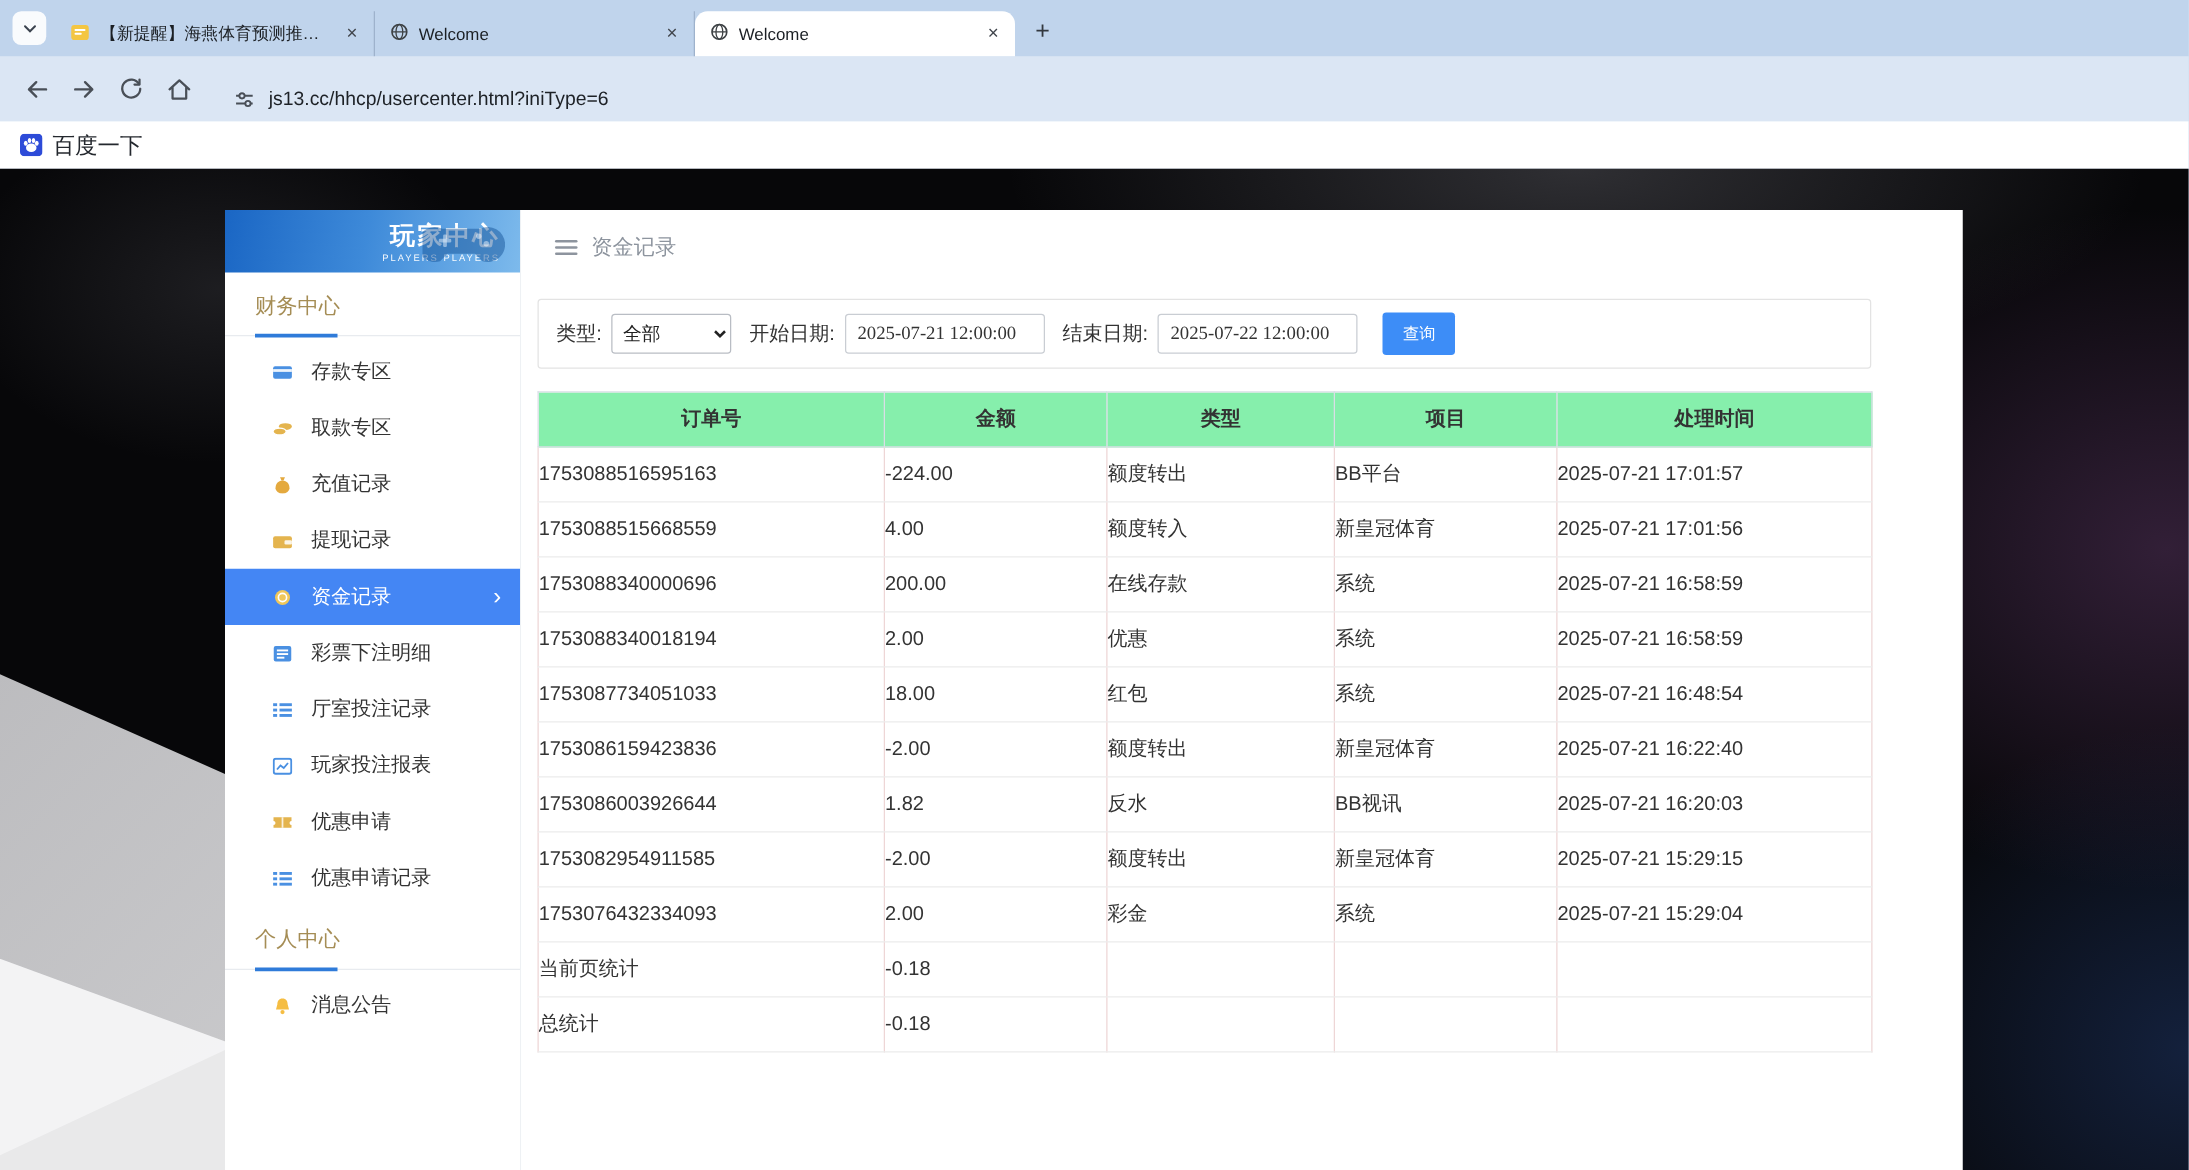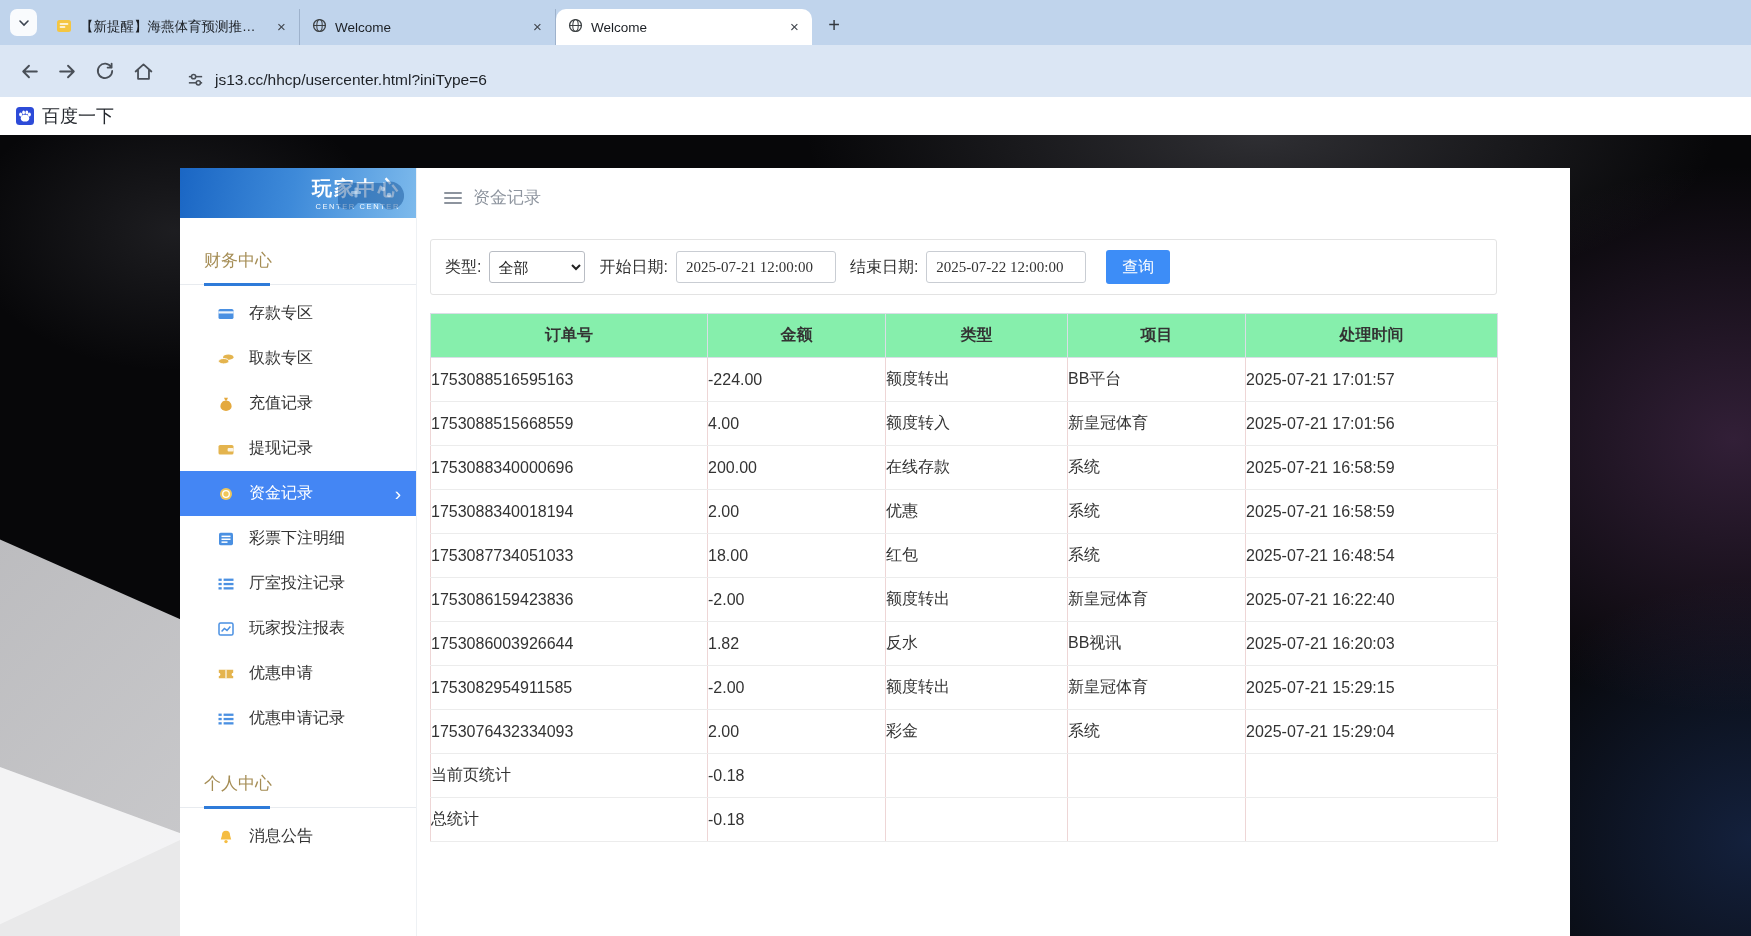--- a/index.html
+++ b/index.html
@@ -38,40 +38,40 @@
   .bg-tri2 { position:absolute; left:0; bottom:0; width:460px; height:260px; background:#f5f5f7; clip-path:polygon(0 35%, 100% 100%, 0 100%); opacity:.95; }
 
   .app-container { position:absolute; left:180px; top:33px; width:1390px; height:790px; display:flex; background:#fff; }
 
   
   .sidebar { width:237px; flex:none; background:#fff; border-right:1px solid #eef1f4; }
   .sb-header { height:50px; background:linear-gradient(100deg,#1a66c4 0%,#3e8ad9 48%,#7dbaec 100%); position:relative; color:#fff; padding:7px 16px 0 20px; overflow:hidden;text-align:right; }
   .sb-title { font-size:20px; font-weight:bold; letter-spacing:2px; }
   .sb-sub { font-size:7.5px; letter-spacing:1.6px; opacity:.95; }
   .sb-gamepad { position:absolute; right:12px; top:7px; opacity:.85; }
-  .section-head { position:relative; padding:31px 0 12px 24px; color:#a58d55; font-size:17px; border-bottom:1px solid #e8ebef; }
+  .section-head { position:relative; padding:15px 0 12px 24px; color:#a58d55; font-size:17px; border-bottom:1px solid #e8ebef; }
   .blue-bar { position:absolute; left:24px; bottom:-2px; width:66px; height:3px; background:#2f7bd9; }
   .menu-group { padding-top:6px; }
   .menu-item { height:45px; display:flex; align-items:center; padding-left:38px; gap:15px; font-size:16px; color:#333; cursor:pointer; position:relative;text-align:center; }
   .menu-item.active { background:#4486f4; color:#fff; }
   .mi-icon { width:16px; height:14px; flex:none; display:flex; align-items:center; }
   .mi-chevron { position:absolute; right:15px; font-size:19px; line-height:1; }
 
   
   .main { flex:1; padding:14px 13px 0 13px; background:#fff; }
   .main-header { display:flex; align-items:center; gap:11px; color:#8d949e; font-size:17px; padding-left:14px; margin-top:4px; }
   .hamb { width:18px; display:flex; flex-direction:column; gap:3px; }
   .hamb span { display:block; height:2px; background:#8d949e; border-radius:1px; }
 
   .filter-box { margin-top:30px; width:1067px; border:1px solid #e3e3e3; border-radius:3px; padding:10px 14px; display:flex; align-items:center; background:#fff; font-size:16px; color:#333; }
   .f-label { margin-right:8px; }
   .f-label.ml { margin-left:14px; }
   .type-select { height:32px; width:96px; border:1px solid #b9bdc4; border-radius:3px; font-size:15px; color:#222; padding:0 4px; background:#fff; font-family:inherit; }
   .date-input { height:32px; width:160px; border:1px solid #c9cdd3; border-radius:3px; font-size:15px; color:#333; padding:0 9px; font-family:Liberation Serif, serif; }
-  .query-btn { margin-left:20px; background:#3d8df7; color:#fff; border:none; border-radius:3px; height:34px; padding:0 16px; font-size:16px; cursor:pointer; font-family:inherit; }
+  .query-btn { margin-left:20px; background:#3d8df7; color:#fff; border:none; border-radius:3px; height:34px; padding:0 16px; font-size:13px; cursor:pointer; font-family:inherit; }
 
   table.records { margin-top:18px; width:1067px; border-collapse:collapse; font-size:16px; color:#333; border:1px solid #e0e4e9; table-layout:fixed; }
   table.records th { background:#86efac; height:44px; font-weight:700; text-align:center; border:1px solid #d9dee6; }
   table.records td { height:44px; text-align:left; border:1px solid #eed6d6; border-top-color:#ececec; border-bottom-color:#ececec; background:#fff; overflow:hidden; white-space:nowrap; }
 </style>
 </head>
 <body>
 
 <div class="tabstrip">
   <div class="tab-search-btn">
@@ -160,21 +160,21 @@
 
 <div class="page">
   <div class="bg-tri1"></div>
   <div class="bg-tri2"></div>
 
   <div class="app-container">
 
     <aside class="sidebar">
       <div class="sb-header">
         <div class="sb-title">玩家中心</div>
-        <div class="sb-sub">CENTER CENTER</div>
+        <div class="sb-sub">PLAYERS PLAYERS</div>
         <svg class="sb-gamepad" width="66" height="38" viewBox="0 0 66 38">
           <path d="M16 8 h30 a14 14 0 1 1 2 26 l-6 -6 h-22 l-6 6 a14 14 0 1 1 2 -26z" fill="rgba(18,80,150,.55)"></path>
           <rect x="13" y="16" width="10" height="3" rx="1" fill="rgba(255,255,255,.5)"></rect>
           <rect x="16.5" y="12.5" width="3" height="10" rx="1" fill="rgba(255,255,255,.5)"></rect>
           <circle cx="45" cy="14" r="2.2" fill="rgba(255,255,255,.5)"></circle>
           <circle cx="51" cy="20" r="2.2" fill="rgba(255,255,255,.5)"></circle>
         </svg>
       </div>
       <nav>
           <div class="section-head"><span class="section-label">财务中心</span><span class="blue-bar"></span></div>

